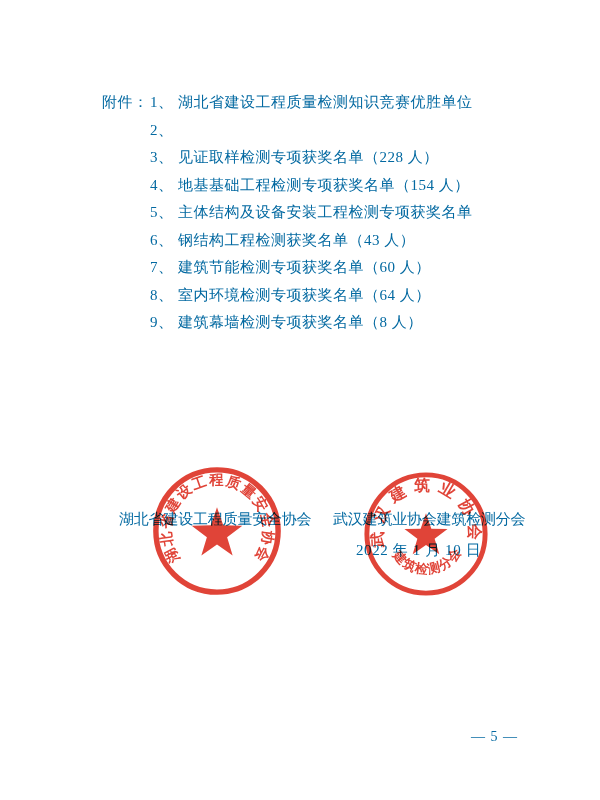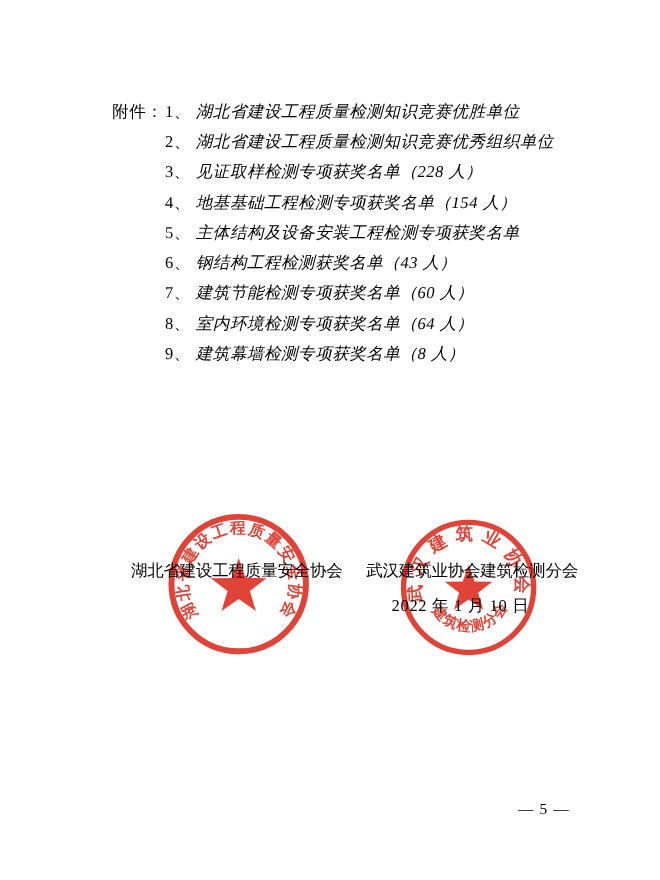--- a/index.html
+++ b/index.html
@@ -1,28 +1,28 @@
 <!DOCTYPE html>
 <html><head>
 <meta charset="utf-8">
 <style>
   html,body{margin:0;padding:0;background:#ffffff;}
   .page{
     position:relative;width:560px;height:800px;background:#ffffff;overflow:hidden;
-    font-family:"Liberation Serif","DejaVu Serif",serif;color:#000000;
+    font-family:"Liberation Serif","DejaVu Serif",serif;color:#0369a1;
   }
   
   .attachment{position:absolute;left:102px;top:89px;width:470px;
     font-size:15px;line-height:27.5px;letter-spacing:.5px;}
   .att-label{position:absolute;left:0;top:0;white-space:nowrap;}
   .att-list{margin-left:48px;}
   .att-item{display:flex;}
   .att-num{width:28px;flex-shrink:0;}
   .att-text{flex:1;}
-  .att-line1,.att-line2{display:block;white-space:nowrap;font-style:italic;}
+  .att-line1,.att-line2{display:block;white-space:nowrap;}
   
   .org-name{position:absolute;top:510px;font-size:15px;white-space:nowrap;letter-spacing:-.2px;}
   .org-left{left:119px;}
   .org-right{left:333px;}
   .sig-date{position:absolute;left:356px;top:541px;font-size:15px;white-space:nowrap;letter-spacing:.6px;}
   
   .stamp{position:absolute;mix-blend-mode:multiply;opacity:.93;}
   .stamp-left{left:148px;top:462px;}
   .stamp-right{left:359px;top:467px;}
   .stamp svg text{font-family:"Liberation Serif","DejaVu Serif",serif;font-weight:bold;}
@@ -41,21 +41,20 @@
       <div class="att-item">
         <span class="att-num">1、</span>
         <span class="att-text">
           <span class="att-line1">湖北省建设工程质量检测知识竞赛优胜单位</span>
         </span>
       </div>
 
       <div class="att-item">
         <span class="att-num">2、</span>
         <span class="att-text">
-          <span class="att-line1">湖北省建设工程质量检测知识竞赛优秀组织单位</span>
         </span>
       </div>
 
       <div class="att-item">
         <span class="att-num">3、</span>
         <span class="att-text">
           <span class="att-line1">见证取样检测专项获奖名单（228 人）</span>
           <span class="att-line2"></span>
         </span>
       </div>

